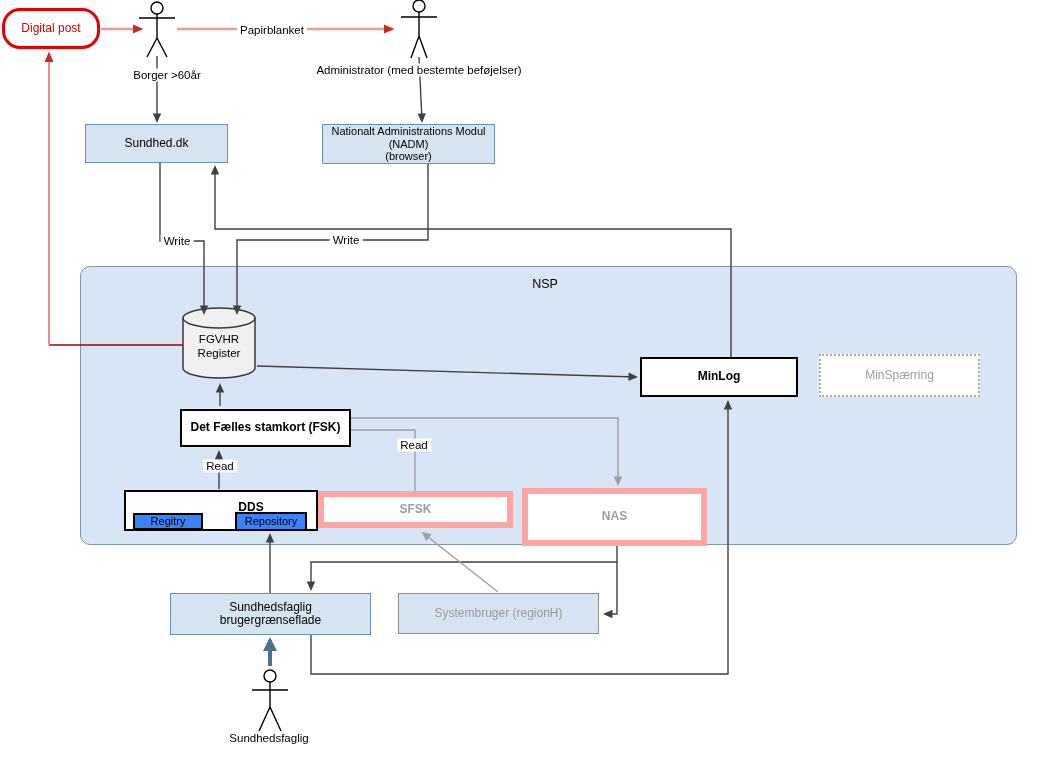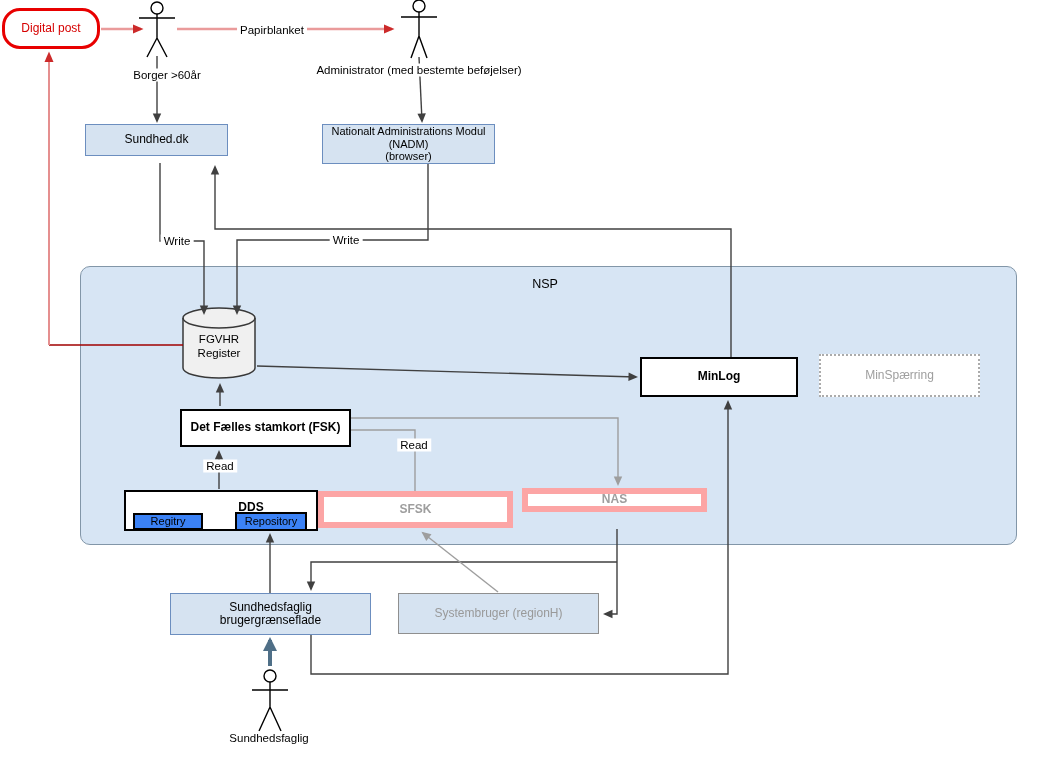--- a/index.html
+++ b/index.html
@@ -98,41 +98,41 @@
       <circle cx="270" cy="676" r="6" fill="#fff"></circle>
       <path d="M270,682 V707 M252,690 H288 M270,707 L259,731 M270,707 L281,731"></path>
     </g>
   </svg>
 
   <div class="cyl-label multiline">FGVHR
 Register</div>
 
   <div class="box redbox" style="left:2px;top:8px;width:98px;height:41px;border-radius:18px;">Digital post</div>
 
-  <div class="box blue" style="left:85px;top:124px;width:143px;height:32px;">Sundhed.dk</div>
+  <div class="box blue" style="left:85px;top:124px;width:143px;height:39px;">Sundhed.dk</div>
 
   <div class="box blue multiline" style="left:322px;top:124px;width:173px;height:40px;font-size:11px;line-height:12.5px;">Nationalt Administrations Modul
 (NADM)
 (browser)</div>
 
   <div class="box white-bold" style="left:640px;top:357px;width:158px;height:40px;">MinLog</div>
 
   <div class="box dotted" style="left:819px;top:354px;width:161px;height:43px;">MinSpærring</div>
 
   <div class="box white-bold" style="left:136px;top:409px;width:171px;height:38px;margin-left:44px;">Det Fælles stamkort (FSK)</div>
 
   <div class="box white-bold" style="left:124px;top:490px;width:194px;height:41px;">
     <span class="dds-title">DDS</span>
     <span class="inner" style="left:7px;top:21px;width:70px;height:17px;">Regitry</span>
     <span class="inner" style="left:109px;top:20px;width:72px;height:19px;">Repository</span>
   </div>
 
   <div class="box gray-box" style="left:318px;top:491px;width:195px;height:37px;">SFSK</div>
 
-  <div class="box gray-box" style="left:522px;top:488px;width:185px;height:24px;">NAS</div>
+  <div class="box gray-box" style="left:522px;top:488px;width:185px;height:58px;">NAS</div>
 
   <div class="box blue multiline" style="left:170px;top:593px;width:201px;height:42px;">Sundhedsfaglig
 brugergrænseflade</div>
 
   <div class="box blue-gray" style="left:398px;top:593px;width:201px;height:41px;">Systembruger (regionH)</div>
 
 
   <div class="elabel" style="left:272px;top:30px;">Papirblanket</div>
   <div class="elabel" style="left:177px;top:241px;">Write</div>
   <div class="elabel" style="left:346px;top:240px;">Write</div>

